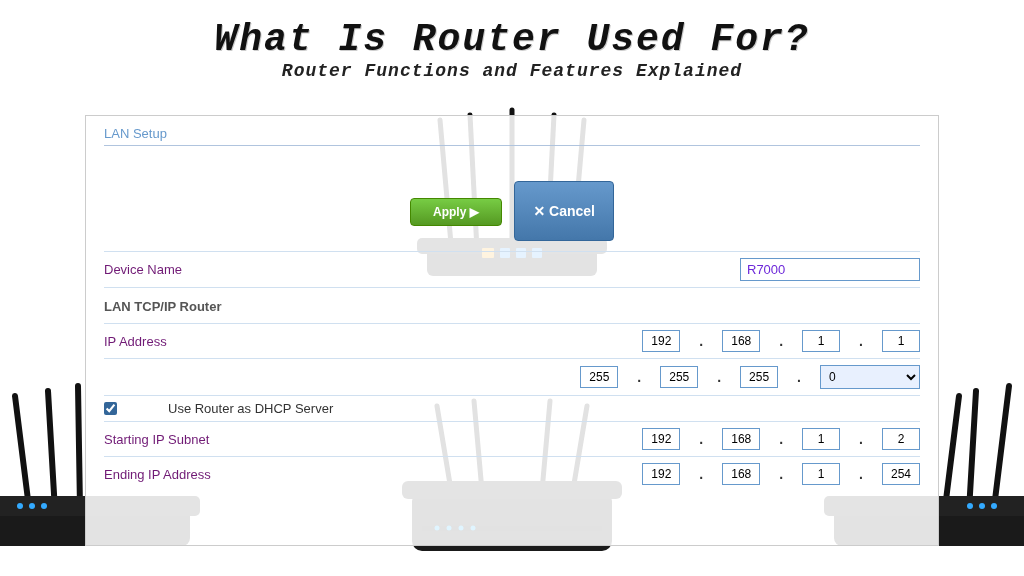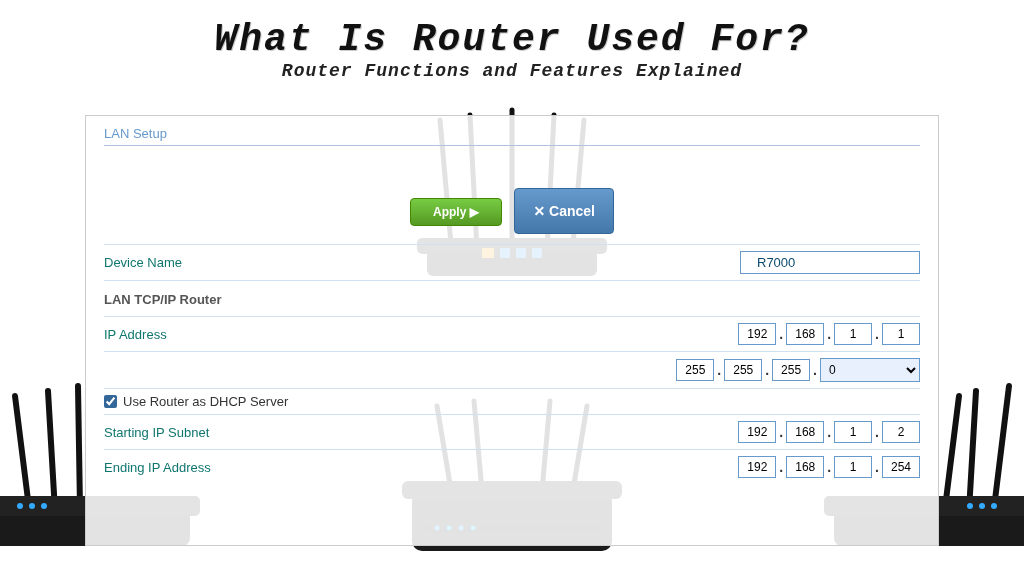--- a/index.html
+++ b/index.html
@@ -84,56 +84,56 @@
       border-radius: 4px;
       cursor: pointer;
       margin-right: 8px;
       margin-top: 48px;
     }
 
     .btn-cancel {
       background: linear-gradient(to bottom, #6699cc, #4477aa);
       color: white;
       border: 1px solid #336699;
-      padding: 14px 18px;
+      padding: 21px 18px;
       font-size: 14px;
       font-weight: bold;
       border-radius: 4px;
       cursor: pointer;
     }
 
     
     .form-row {
       display: flex;
       align-items: center;
       border-top: 1px solid #d0e0f0;
       padding: 6px 0;
       min-height: 32px;
     }
 
     .form-label {
       width: 200px;
       font-size: 13px;
-      color: #0f766e;
+      color: #701a75;
       font-weight: 500;
     }
 
     .form-input {
       border: 1px solid #6699cc;
-      padding: 3px 16px;
-      font-size: 13px;
-      color: #0c4a6e;
+      padding: 3px 6px;
+      font-size: 13px;
+      color: #6d28d9;
       background: #fff;
       width: 180px;
     }
 
     .ip-group {
       display: flex;
       align-items: center;
-      gap: 2px;
+      gap: 18px;
       justify-content: flex-end;
     }
 
     .ip-octet {
       border: 1px solid #6699cc;
       padding: 3px 4px;
       font-size: 12px;
       width: 38px;
       text-align: center;
       background: #fff;
@@ -151,20 +151,21 @@
       color: #555;
       font-weight: bold;
       padding: 5px 0 3px 0;
     }
 
     .checkbox-row {
       display: flex;
       align-items: center;
       padding: 5px 0;
       border-top: 1px solid #d0e0f0;
+      gap: 45px;
     }
 
     .checkbox-row input[type="checkbox"] {
       margin-right: 6px;
       accent-color: #336699;
     }
 
     .checkbox-label {
       font-size: 13px;
       color: #333;

